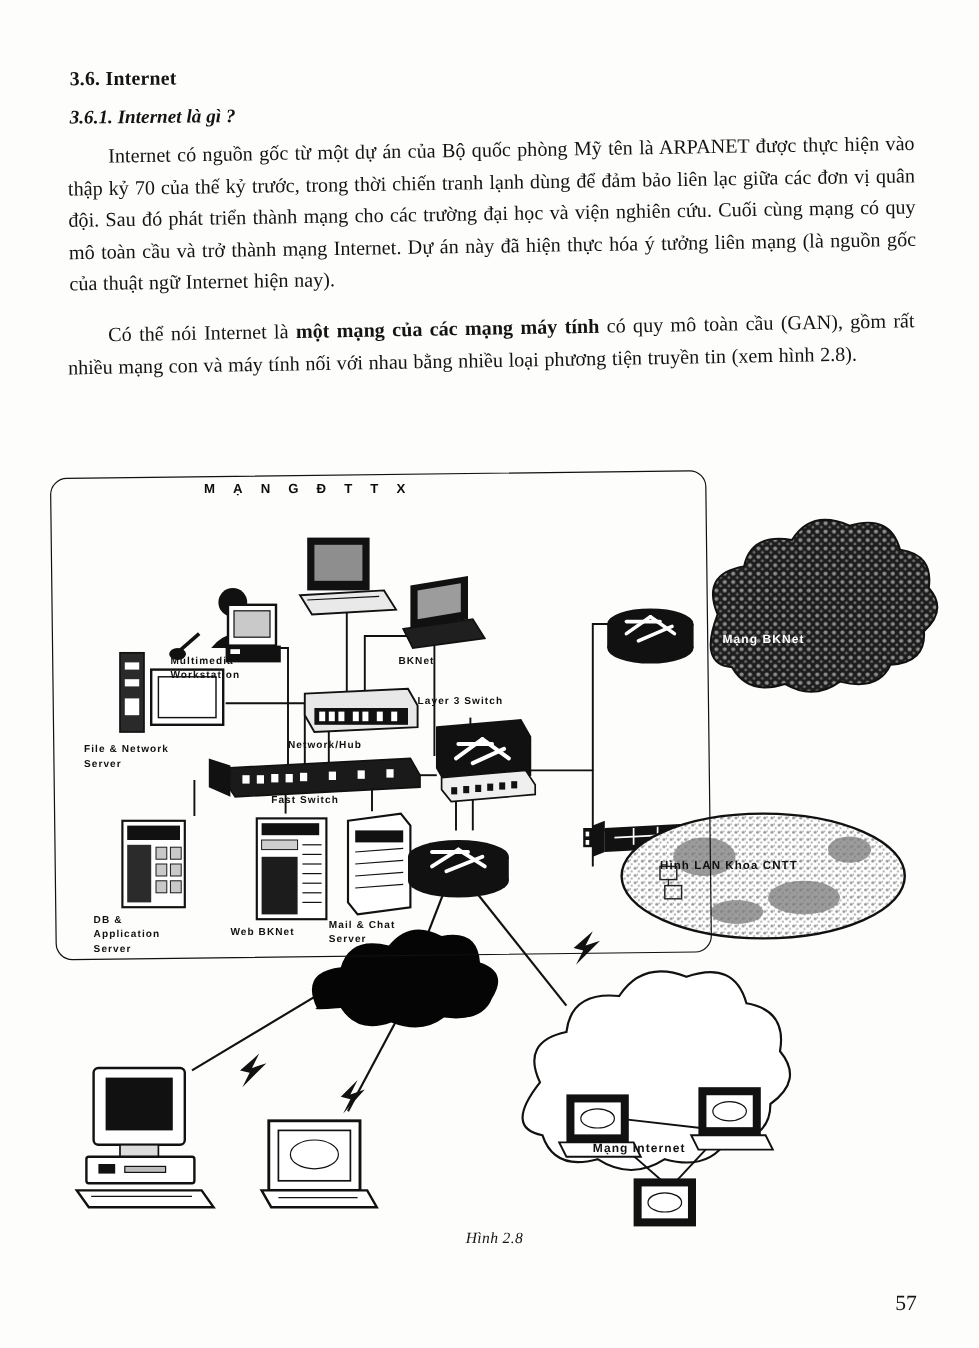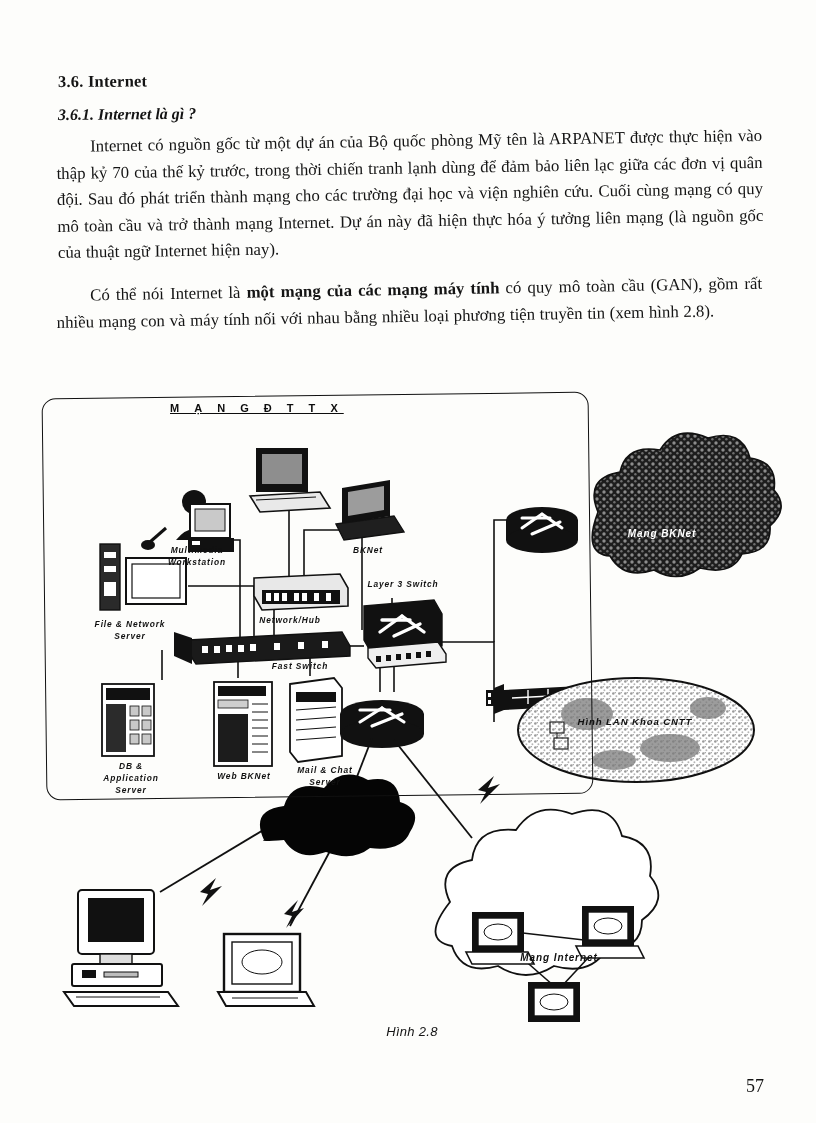--- a/index.html
+++ b/index.html
@@ -22,21 +22,20 @@
     inset: 0;
     background: #fdfdfb;
   }
 
   
   .textblock {
     position: absolute;
     left: 56px;
     top: 56px;
     width: 706px;
-    margin-top: 16px;
   }
 
   .h-section {
     font-family: "Liberation Serif", serif;
     font-weight: bold;
     font-size: 16.5px;
     letter-spacing: .2px;
     margin: 0 0 2px 2px;
     transform: rotate(-0.35deg);
     transform-origin: left center;
@@ -89,48 +88,45 @@
 
   .dg-title {
     position: absolute;
     left: 128px;
     top: 10px;
     font-family: "Liberation Sans", sans-serif;
     font-weight: bold;
     font-size: 11px;
     letter-spacing: 6px;
     color: #0d0d0d;
-    text-decoration: underline;
   }
 
   .lbl {
     position: absolute;
     font-family: "Liberation Sans", sans-serif;
     font-weight: bold;
     font-size: 8.4px;
     letter-spacing: .9px;
     color: #111;
-    text-align: center;
     line-height: 12px;
     white-space: pre-line;
-    font-style: italic;
   }
   .lbl.white { color: #fff; }
 
   svg { display: block; overflow: visible; }
 
   .caption {
     position: absolute;
     left: 0;
     top: 632px;
     width: 740px;
     text-align: center;
     font-style: italic;
     font-size: 13px;
-    font-family: Liberation Sans, sans-serif;
+    font-family: Liberation Serif, serif;
     letter-spacing: .3px;
   }
 
   .pageno {
     position: absolute;
     right: 52px;
     top: 1076px;
     font-size: 18px;
     font-family: "Liberation Serif", serif;
   }
@@ -465,21 +461,21 @@
 
   <div class="lbl" style="left:28px; top:226px; width:120px;">File &amp; Network
 Server</div>
 
   <div class="lbl" style="left:198px; top:222px; width:100px;">Network/Hub</div>
 
   <div class="lbl" style="left:290px; top:152px; width:72px;">BKNet</div>
 
   <div class="lbl" style="left:306px; top:186px; width:110px;">Layer 3 Switch</div>
 
-  <div class="lbl" style="left:208px; top:268px; width:100px;">Fast Switch</div>
+  <div class="lbl" style="left:184px; top:268px; width:100px;">Fast Switch</div>
 
   <div class="lbl" style="left:36px; top:368px; width:106px;">DB &amp;
 Application
 Server</div>
 
   <div class="lbl" style="left:150px; top:378px; width:104px;">Web BKNet</div>
 
   <div class="lbl" style="left:232px; top:372px; width:102px;">Mail &amp; Chat
 Server</div>
 

